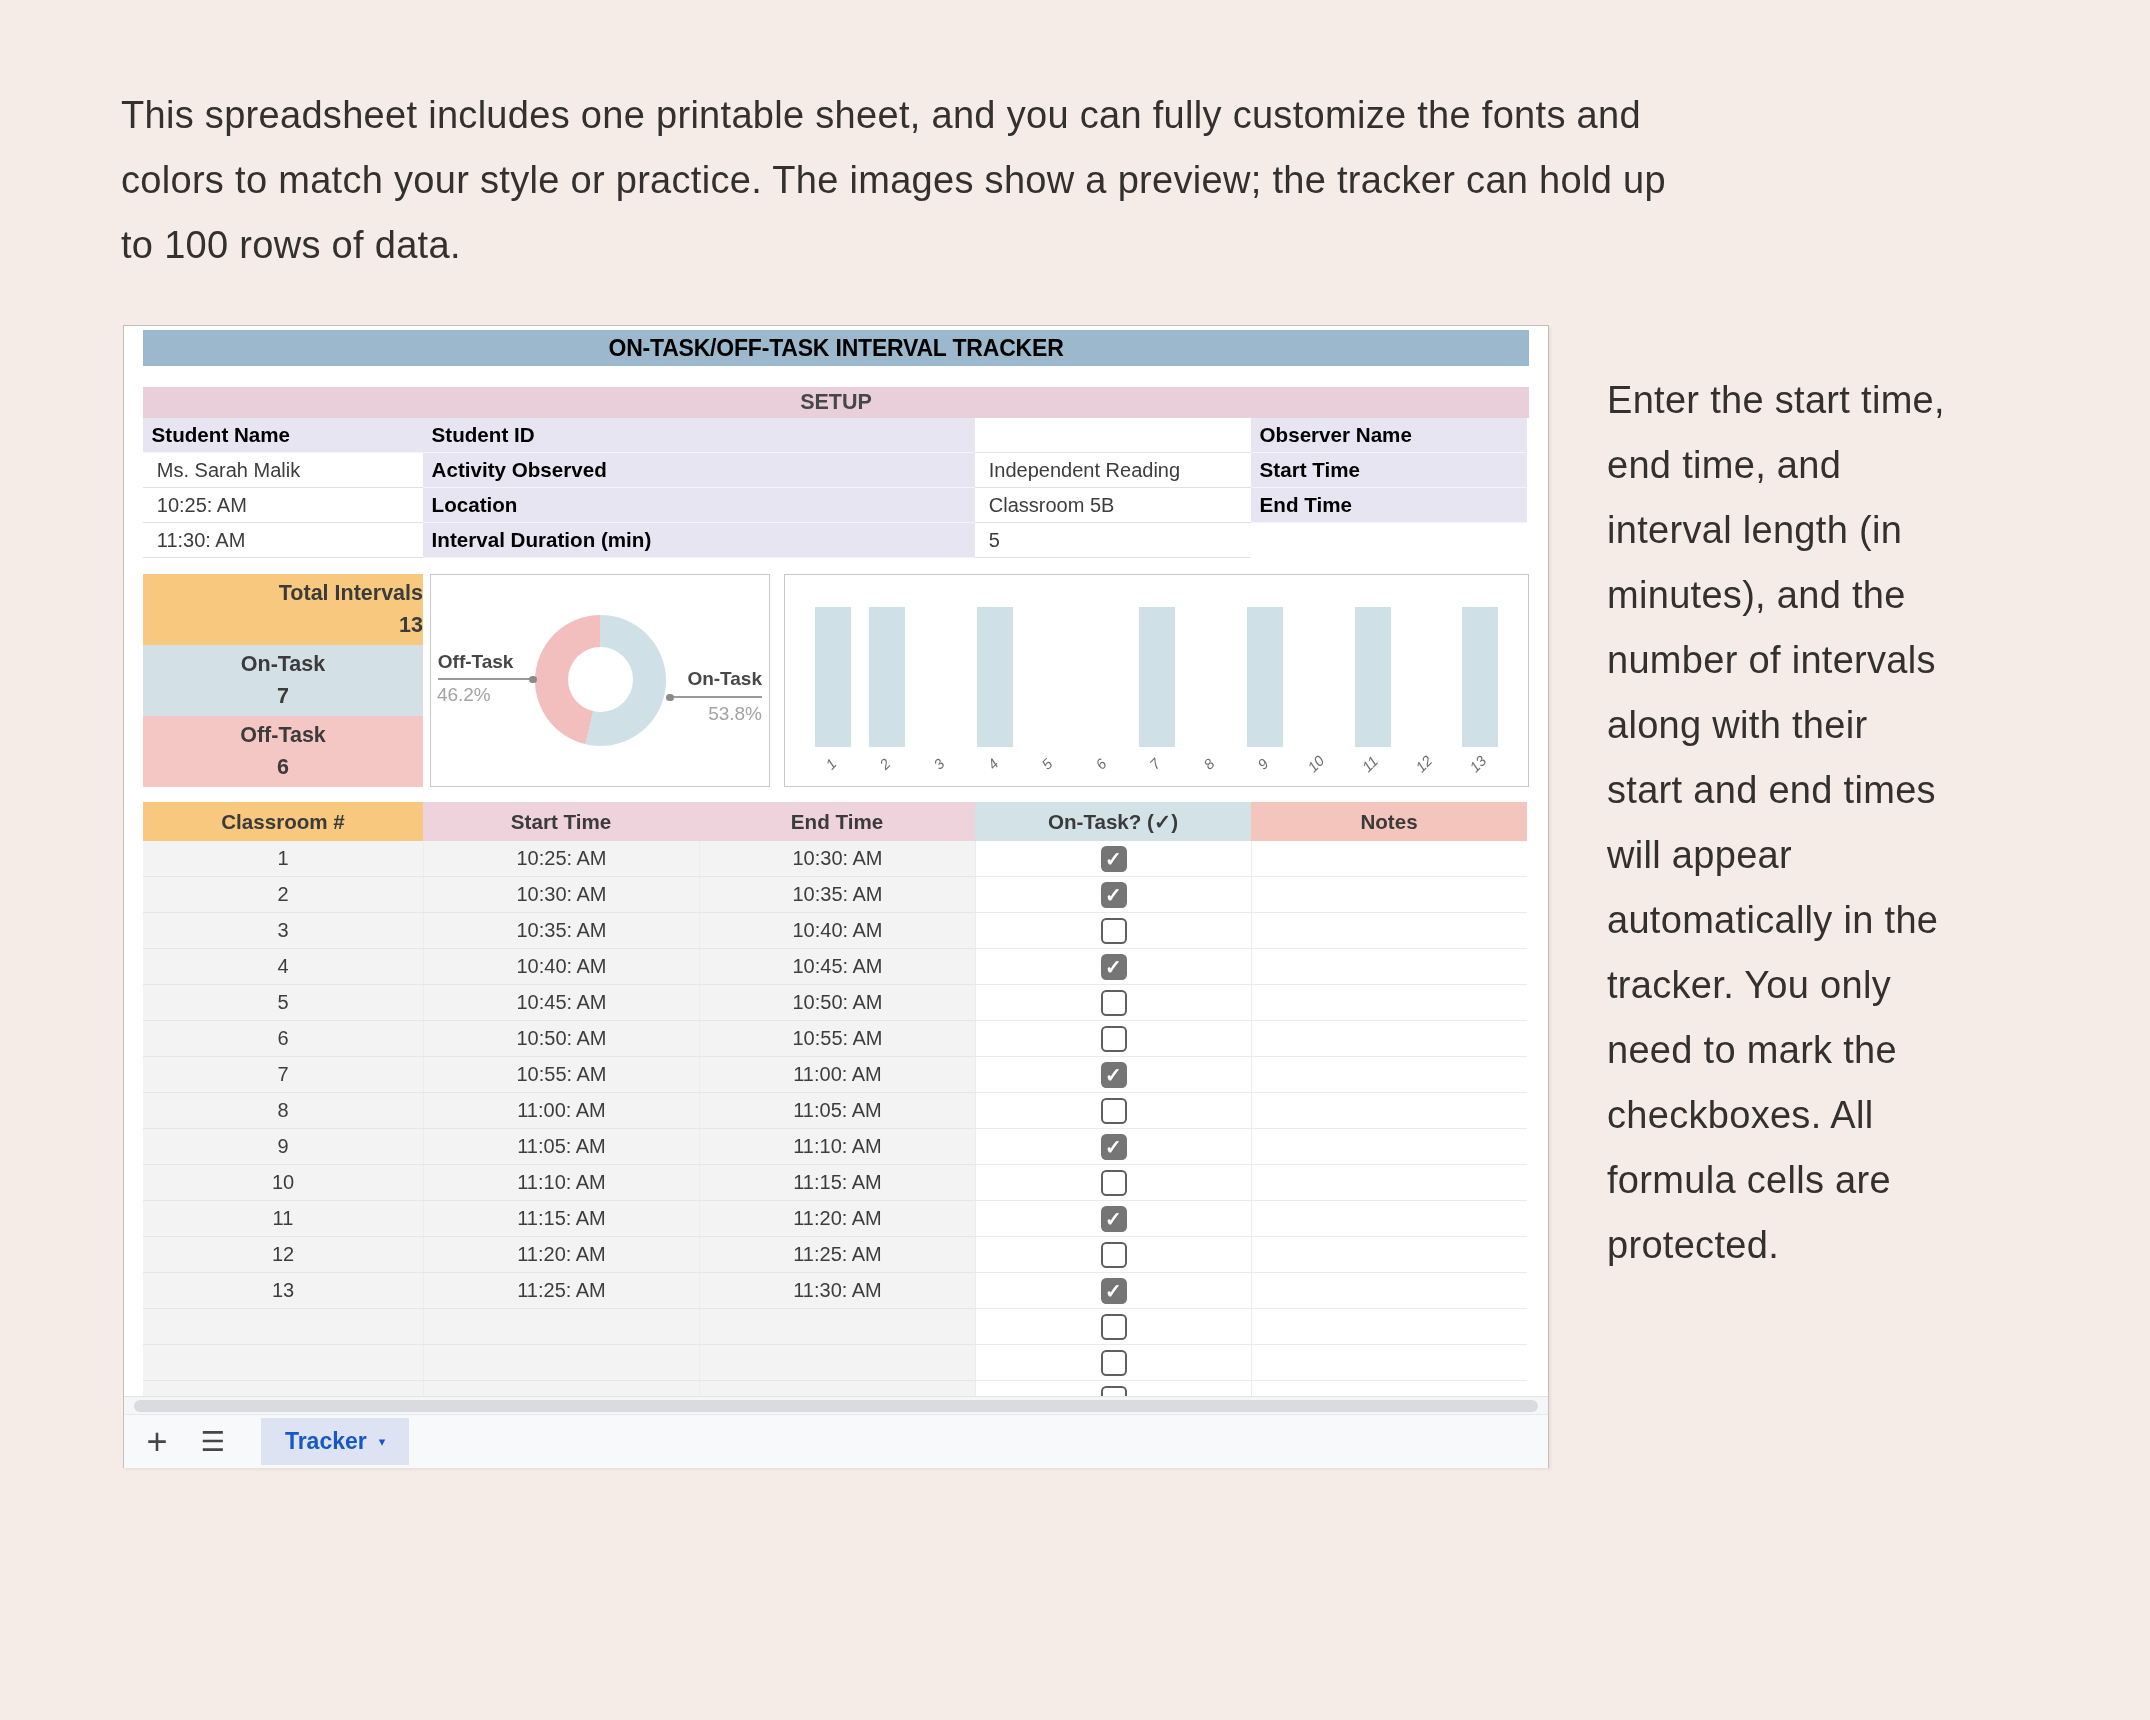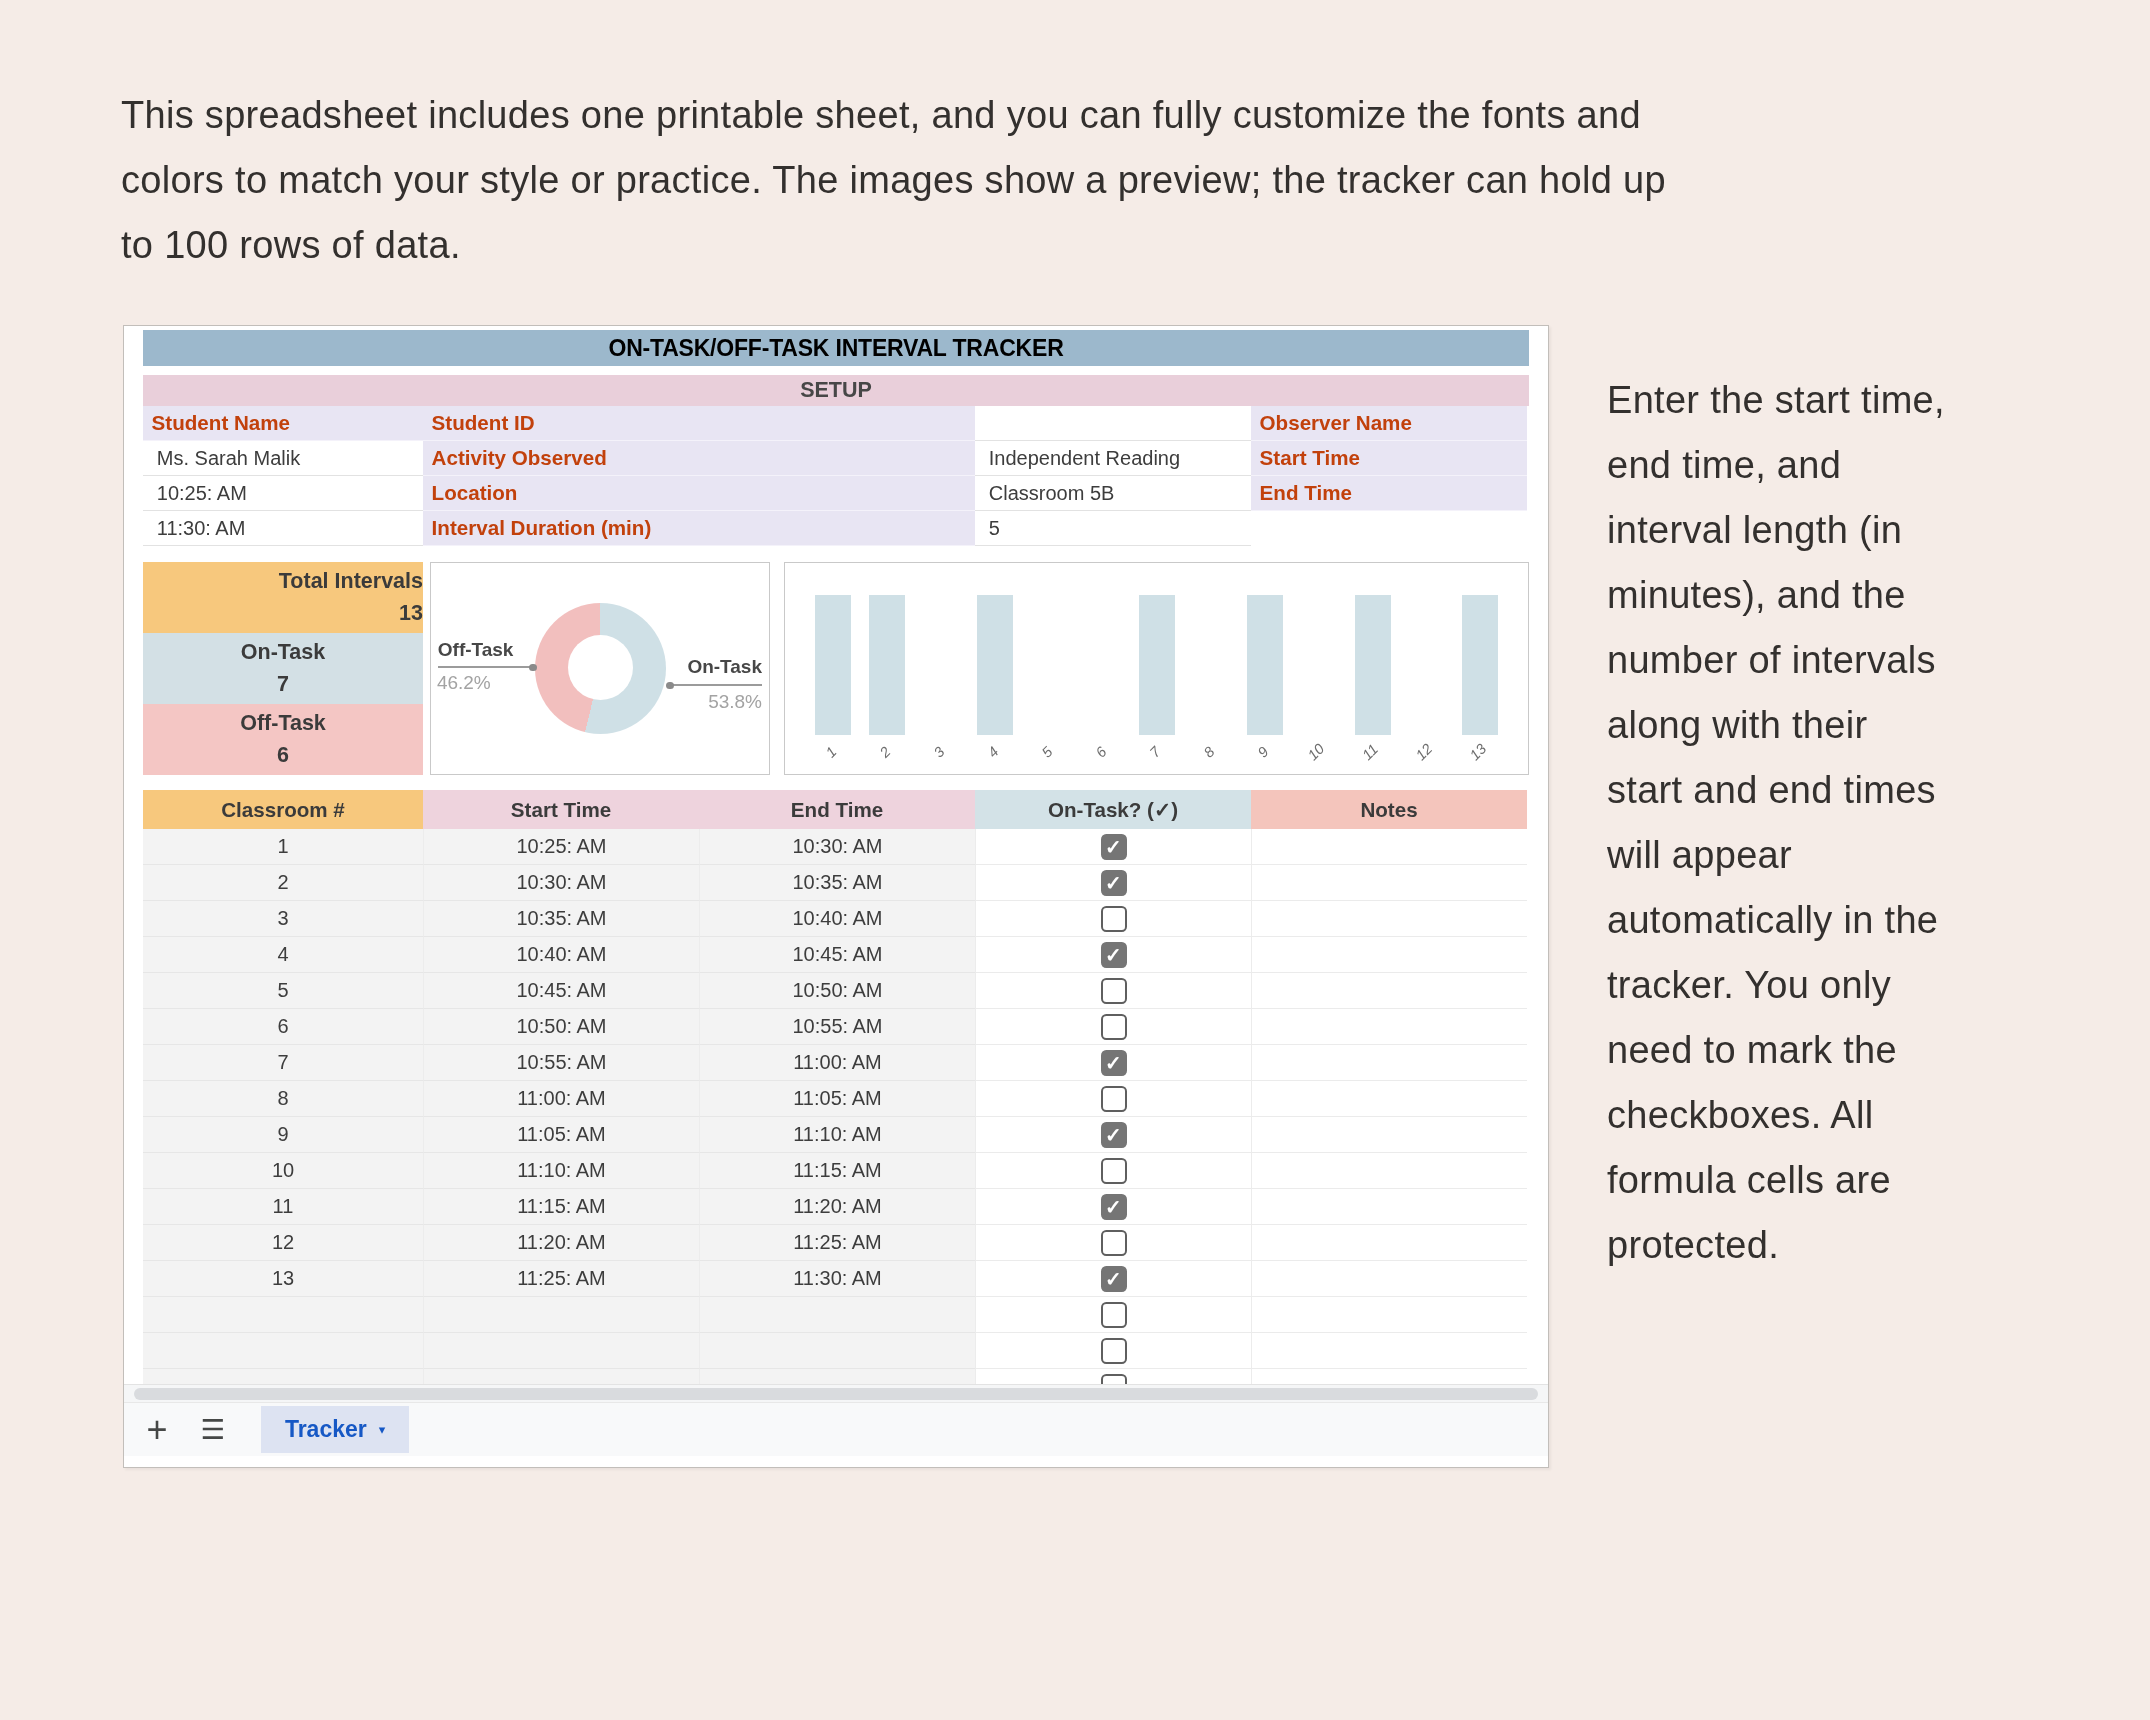--- a/index.html
+++ b/index.html
@@ -22,27 +22,27 @@
     background:#fff;border:1.7px solid #c2beba;box-sizing:border-box;
     box-shadow:1.7px 1.7px 2.6px rgba(0,0,0,.05);
   }
   .content{margin:0 19px;}
   .title-bar{
     margin-top:4.3px;height:36px;background:#9cb8cc;
     display:flex;align-items:center;justify-content:center;
     font-weight:bold;font-size:23px;color:#000000;letter-spacing:-0.2px;
   }
   .setup-bar{
-    margin-top:9px;height:31px;background:#e9cfda;
+    margin-top:21px;height:31px;background:#e9cfda;
     display:flex;align-items:center;justify-content:center;
     font-weight:bold;font-size:21.5px;color:#474747;
   }
   .setup-grid{display:grid;grid-template-columns:280px 552px 276px 276px;grid-auto-rows:35px;}
   .cell-label{
-    background:#e8e5f3;font-weight:bold;font-size:20.6px;color:#c2410c;
+    background:#e8e5f3;font-weight:bold;font-size:20.6px;color:#000000;
     display:flex;align-items:center;padding-left:8.6px;box-sizing:border-box;
     border-bottom:1.7px solid #f4f2fa;
   }
   .cell-value{
     background:#fff;border-bottom:0.9px solid #e2e2e2;font-size:20px;color:#3d3d3d;
     display:flex;align-items:center;padding-left:13.8px;box-sizing:border-box;
   }
   .mid{margin-top:15.5px;height:213px;display:flex;}
   .summary{width:280px;display:flex;flex-direction:column;}
   .sum-cell{flex:1;display:flex;flex-direction:column;align-items:center;justify-content:center;}

